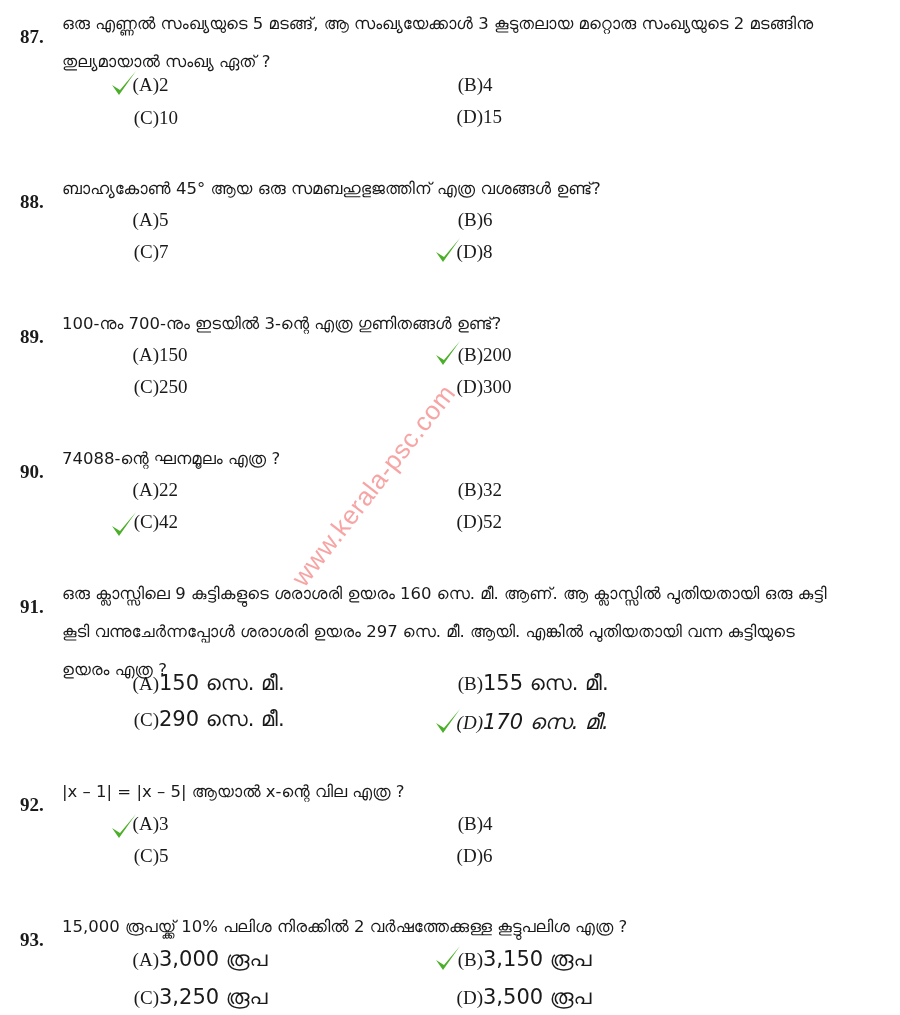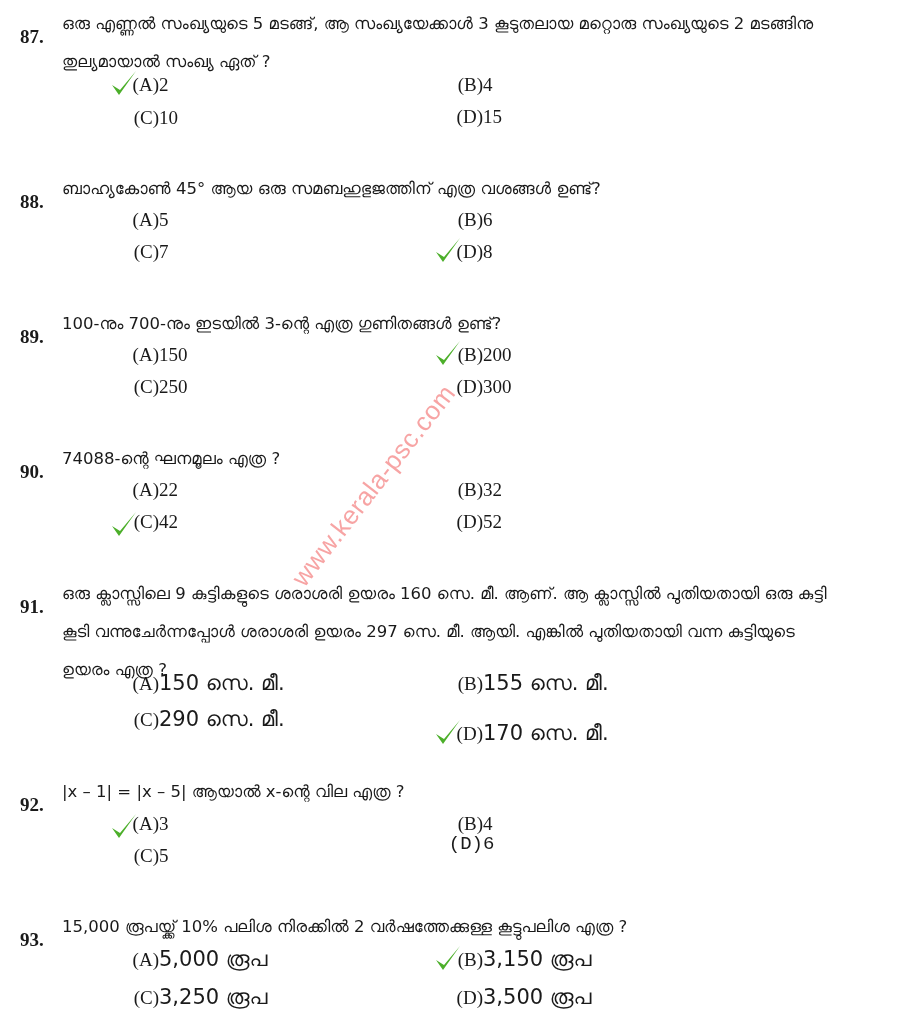--- a/index.html
+++ b/index.html
@@ -181,21 +181,21 @@
     <div class="q-text">ഒരു ക്ലാസ്സിലെ 9 കുട്ടികളുടെ ശരാശരി ഉയരം 160 സെ. മീ. ആണ്. ആ ക്ലാസ്സിൽ പുതിയതായി ഒരു കുട്ടി കൂടി വന്നുചേർന്നപ്പോൾ ശരാശരി ഉയരം 297 സെ. മീ. ആയി. എങ്കിൽ പുതിയതായി വന്ന കുട്ടിയുടെ ഉയരം എത്ര ?</div>
     <div class="opt col-a" style="top:95px;">
       <span class="lbl">(A)</span><span class="val ml">150 സെ. മീ.</span>
     </div>
     <div class="opt col-b" style="top:95px;">
       <span class="lbl">(B)</span><span class="val ml">155 സെ. മീ.</span>
     </div>
     <div class="opt col-a" style="top:131px;">
       <span class="lbl">(C)</span><span class="val ml">290 സെ. മീ.</span>
     </div>
-    <div class="opt col-b" style="top:145px;">
+    <div class="opt col-b" style="top:134px;font-style:italic;">
       <span class="lbl"><span>(D)</span>
         <svg class="check" viewBox="0 0 30 32">
             <path d="M3 17 L10 27 L27 3 L11 22 Z" fill="#4caf2a"></path>
           </svg>
       </span><span class="val ml">170 സെ. മീ.</span>
     </div>
   </div>
 
   <div class="question" style="top:773px;">
     <span class="q-num">92.</span>
@@ -206,30 +206,30 @@
             <path d="M3 17 L10 27 L27 3 L11 22 Z" fill="#4caf2a"></path>
           </svg>
       </span><span class="val">3</span>
     </div>
     <div class="opt col-b" style="top:38px;">
       <span class="lbl">(B)</span><span class="val">4</span>
     </div>
     <div class="opt col-a" style="top:70px;">
       <span class="lbl">(C)</span><span class="val">5</span>
     </div>
-    <div class="opt col-b" style="top:58px;font-family:Liberation Mono, monospace;">
+    <div class="opt col-b" style="top:70px;">
       <span class="lbl">(D)</span><span class="val">6</span>
     </div>
   </div>
 
   <div class="question" style="top:908px;">
     <span class="q-num">93.</span>
     <div class="q-text">15,000 രൂപയ്ക്ക് 10% പലിശ നിരക്കിൽ 2 വർഷത്തേക്കുള്ള കൂട്ടുപലിശ എത്ര ?</div>
     <div class="opt col-a" style="top:38px;">
-      <span class="lbl">(A)</span><span class="val ml">5,000 രൂപ</span>
+      <span class="lbl">(A)</span><span class="val ml">3,000 രൂപ</span>
     </div>
     <div class="opt col-b" style="top:38px;">
       <span class="lbl"><span>(B)</span>
         <svg class="check" viewBox="0 0 30 32">
             <path d="M3 17 L10 27 L27 3 L11 22 Z" fill="#4caf2a"></path>
           </svg>
       </span><span class="val ml">3,150 രൂപ</span>
     </div>
     <div class="opt col-a" style="top:76px;">
       <span class="lbl">(C)</span><span class="val ml">3,250 രൂപ</span>

